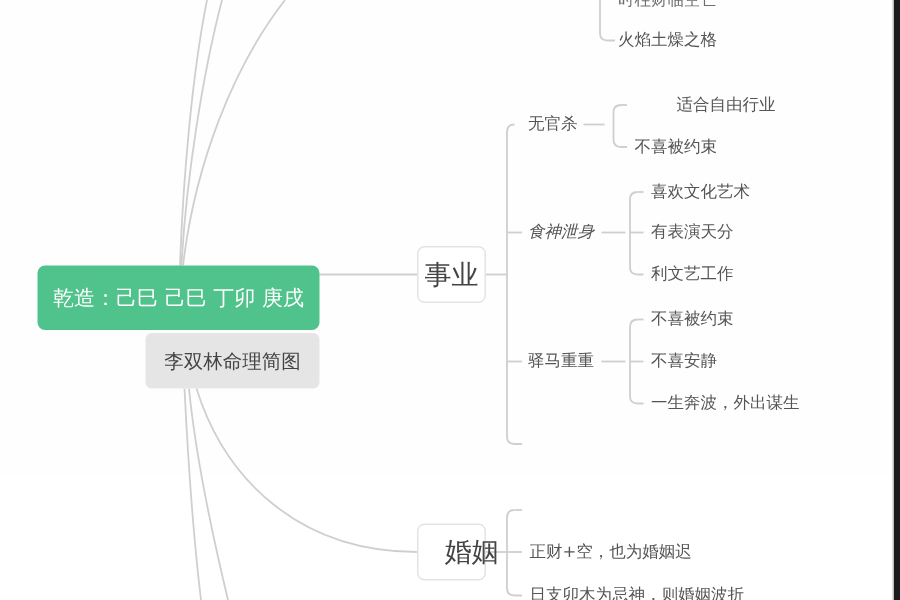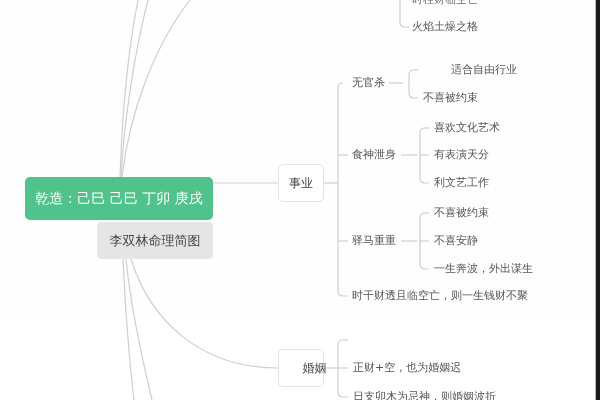--- a/index.html
+++ b/index.html
@@ -8,21 +8,21 @@
   .canvas { position:absolute; left:0; top:0; width:596px; height:316px; background:#fefefe; }
   .edge-bar { position:absolute; left:596px; top:0; width:4px; height:400px; background:#1a1a1a; }
   .edge-bar-light { position:absolute; left:595px; top:0; width:1px; height:400px; background:#bdbdbd; }
   svg.links { position:absolute; left:0; top:0; width:596px; height:400px; }
   .node { position:absolute; box-sizing:border-box; white-space:nowrap; }
   .root { left:25px; top:177px; width:188px; height:43px; background:#50c28b; color:#ffffff;
           border-radius:5px; font-size:14px; display:flex; align-items:center; justify-content:center; }
   .subtitle { left:97px; top:222px; width:116px; height:37px; background:#e5e5e5; border:1px solid #e6e6e6;
               border-radius:4px; font-size:13px; color:#444; display:flex; align-items:center; justify-content:center; }
   .branch { width:46px; height:38px; background:#fff; border:1px solid #e4e4e4; border-radius:5px;
-            font-size:12px; color:#444; display:flex; align-items:center; justify-content:center; }
+            font-size:18px; color:#444; display:flex; align-items:center; justify-content:center; }
   .leaf { font-size:11px; color:#555; line-height:14px; }
 </style>
 </head>
 <body>
 
 <div class="canvas">
 
   <svg class="links" xmlns="http://www.w3.org/2000/svg">
     <g fill="none" stroke="#cfcfcf" stroke-width="1.2">
 
@@ -75,31 +75,30 @@
   </div>
 
   <div class="node branch" style="left:278px; top:164px;">
     <span>事业</span>
   </div>
 
   <div class="node leaf" style="left:352px; top:76px;">无官杀</div>
   <div class="node leaf" style="left:423px; top:63px;margin-left:28px;">适合自由行业</div>
   <div class="node leaf" style="left:423px; top:91px;">不喜被约束</div>
 
-  <div class="node leaf" style="left:352px; top:148px;">食神泄身</div>
+  <div class="node leaf" style="left:352px; top:148px;font-style:italic;">食神泄身</div>
   <div class="node leaf" style="left:434px; top:121px;">喜欢文化艺术</div>
   <div class="node leaf" style="left:434px; top:148px;">有表演天分</div>
   <div class="node leaf" style="left:434px; top:176px;">利文艺工作</div>
 
   <div class="node leaf" style="left:352px; top:234px;">驿马重重</div>
   <div class="node leaf" style="left:434px; top:206px;">不喜被约束</div>
   <div class="node leaf" style="left:434px; top:234px;">不喜安静</div>
   <div class="node leaf" style="left:434px; top:262px;">一生奔波，外出谋生</div>
 
-  <div class="node leaf" style="left:352px; top:289px;">时干财透且临空亡，则一生钱财不聚</div>
 
   <div class="node branch" style="left:278px; top:349px;padding-left:27px;">
     <span>婚姻</span>
   </div>
   <div class="node leaf" style="left:353px; top:361px;">正财+空，也为婚姻迟</div>
   <div class="node leaf" style="left:353px; top:390px;">日支卯木为忌神，则婚姻波折</div>
 </div>
 
 <div class="edge-bar-light"></div>
 <div class="edge-bar"></div>

